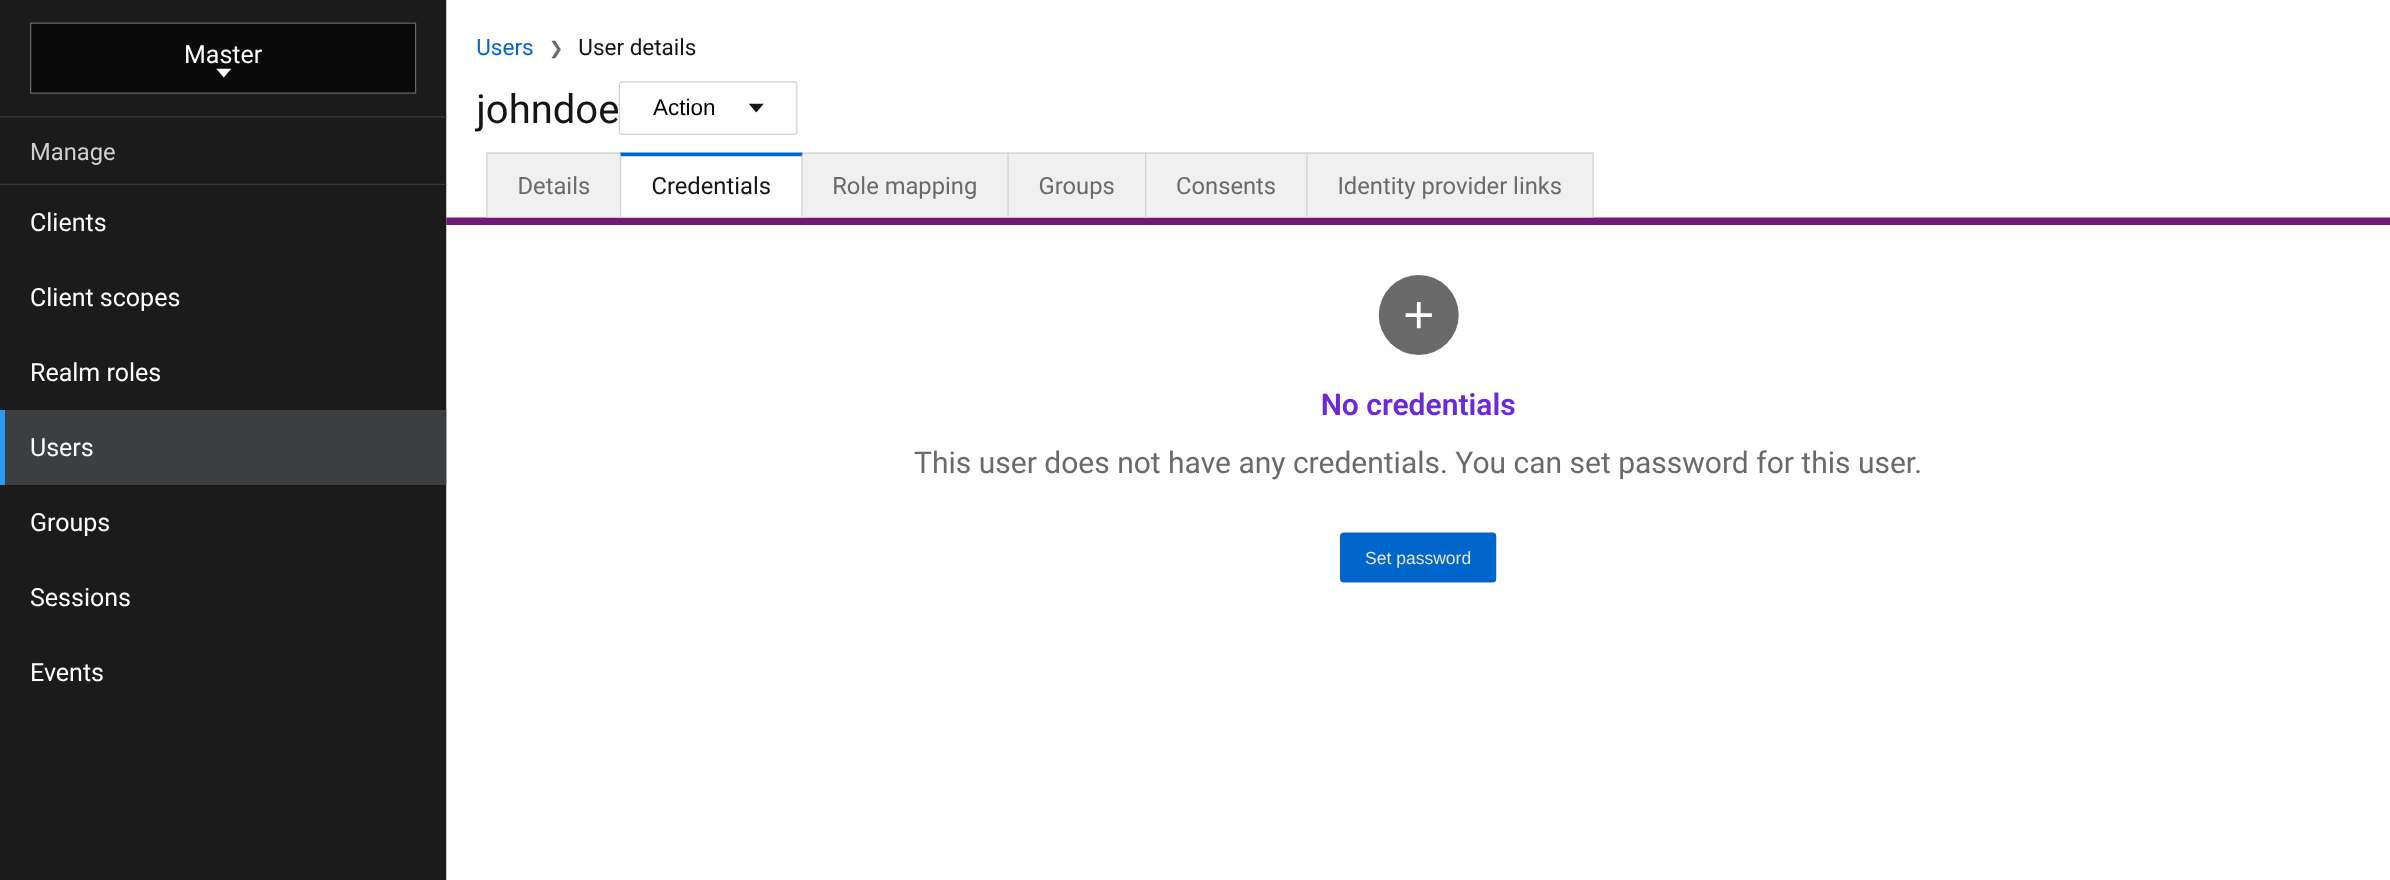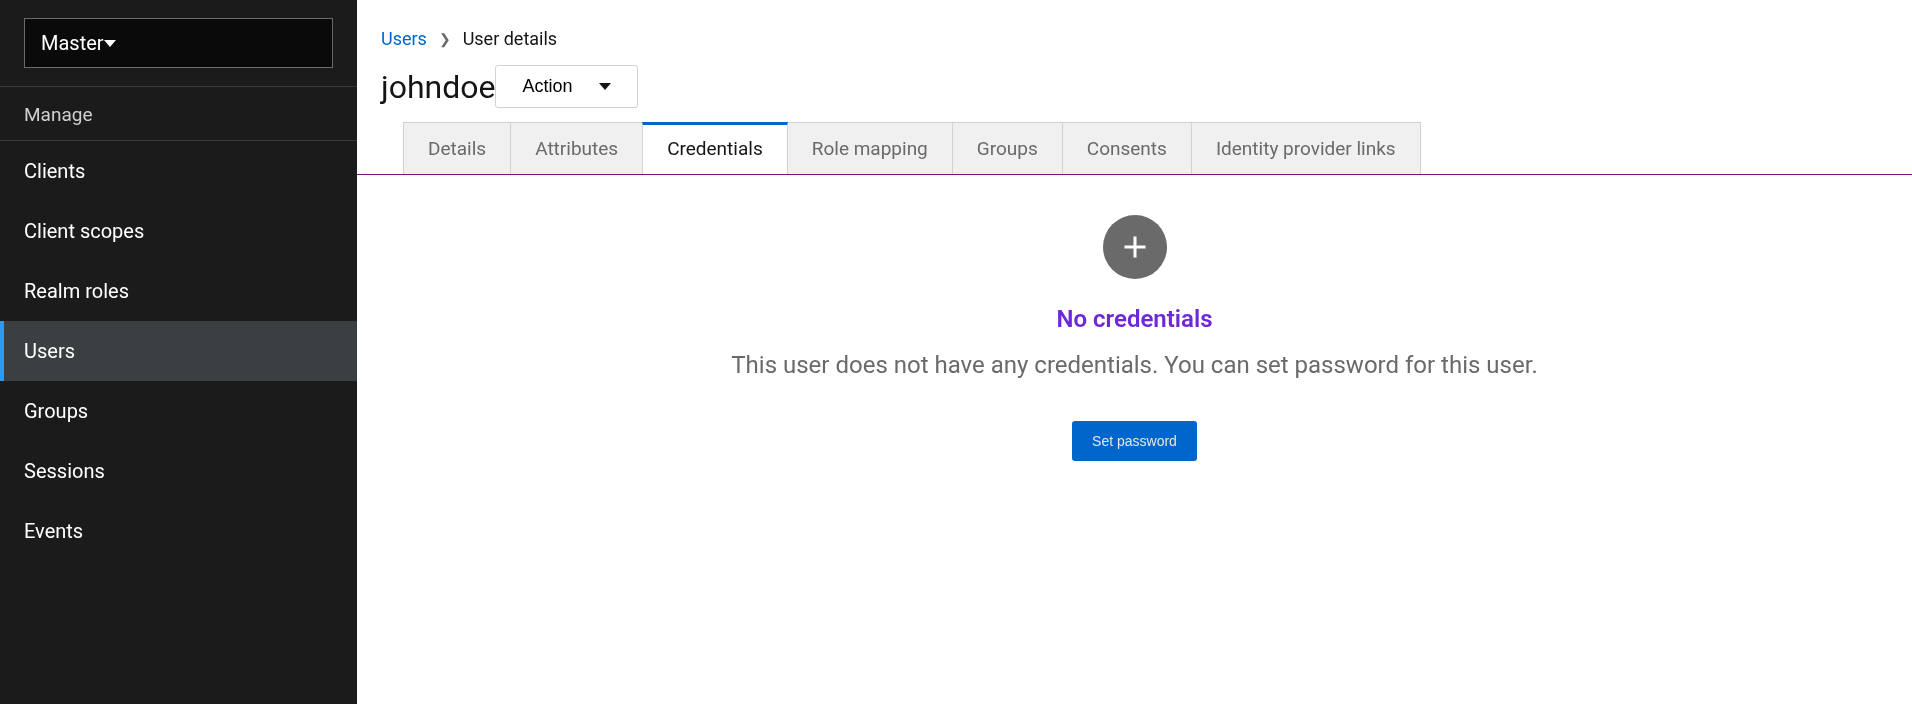--- a/index.html
+++ b/index.html
@@ -21,20 +21,21 @@
 }
 .realm-selector {
   margin: 18px 24px 18px 24px;
   border: 1px solid #6a6a6a;
   background: #0a0a0a;
   padding: 12px 16px;
   display: flex;
   align-items: center;
   font-size: 20px;
   cursor: pointer;
+  flex-direction: column;
 }
 .realm-selector .caret {
   width: 0; height: 0;
   border-left: 6px solid transparent;
   border-right: 6px solid transparent;
   border-top: 7px solid #fff;
 }
 .sidebar .divider {
   height: 1px;
   background: #3a3a3a;
@@ -92,22 +93,22 @@
   cursor: pointer;
   border-radius: 3px;
 }
 .action-btn .caret {
   width: 0; height: 0;
   border-left: 6px solid transparent;
   border-right: 6px solid transparent;
   border-top: 7px solid #151515;
 }
 .tabs-wrapper {
-  border-bottom: 1px solid #701a75;
-  padding-left: 46px;
+  border-bottom: 6px solid #701a75;
+  padding-left: 32px;
 }
 .tabs {
   display: flex;
 }
 .tab {
   padding: 14px 24px;
   font-size: 19px;
   color: #6a6a6a;
   background: #f0f0f0;
   border: 1px solid #d2d2d2;
@@ -192,21 +193,20 @@
     <h1 class="page-title">johndoe</h1>
     <button class="action-btn">
       <span>Action</span>
       <span class="caret"></span>
     </button>
   </div>
 
   <div class="tabs-wrapper">
     <div class="tabs" id="tabs-list">
         <div class="tab">Details</div>
-        <div class="tab">Attributes</div>
         <div class="tab active">Credentials</div>
         <div class="tab">Role mapping</div>
         <div class="tab">Groups</div>
         <div class="tab">Consents</div>
         <div class="tab">Identity provider links</div>
       </div>
   </div>
 
   <div class="empty-state">
     <div class="empty-icon">

